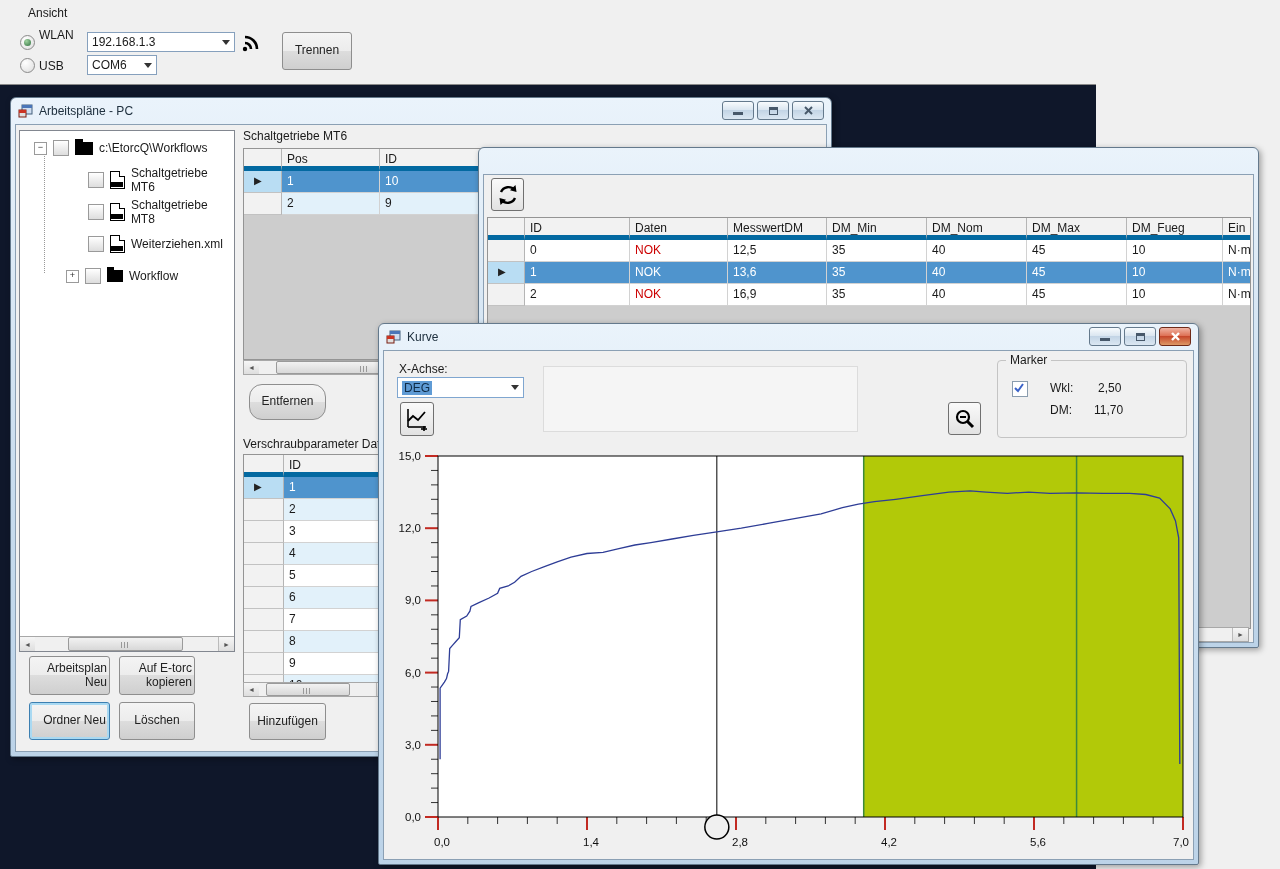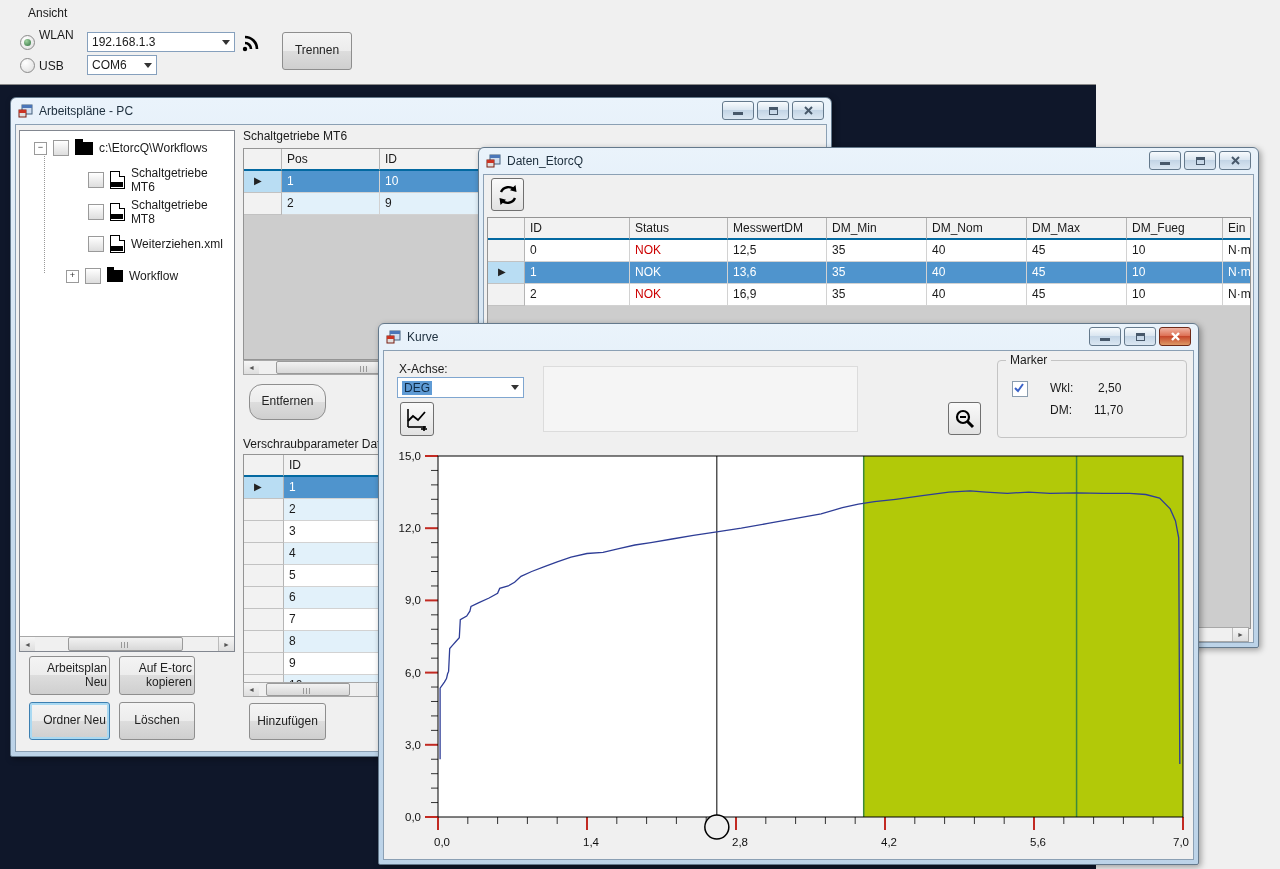--- a/index.html
+++ b/index.html
@@ -52,21 +52,21 @@
   .ico-folder-closed::before{content:'';position:absolute;top:-3px;left:0;width:7px;height:3px;background:#000;}
   .ico-doc{width:13px;height:16px;background:#fff;border:1px solid #000;position:relative;}
   .ico-doc::after{content:'';position:absolute;left:-1px;bottom:1px;width:13px;height:5px;background:#000;}
   .ico-doc::before{content:'';position:absolute;right:-1px;top:-1px;width:5px;height:5px;background:#fff;border-left:1px solid #000;border-bottom:1px solid #000;}
 
   
   .dgv{position:absolute;background:#cdcdcd;border:1px solid #949494;overflow:hidden;}
   .dgv-row{display:flex;}
   .cell{box-sizing:border-box;height:22px;padding:3px 5px 0;border-right:1px solid #d2d2d2;border-bottom:1px solid #d2d2d2;
         background:#fff;overflow:hidden;white-space:nowrap;flex:0 0 auto;}
-  .hcell{background:#f2f2f2;border-right:1px solid #b5b5b5;border-bottom:2px solid #0369a1;}
+  .hcell{background:#f2f2f2;border-right:1px solid #b5b5b5;border-bottom:5px solid #0369a1;}
   .rowhdr{background:#f2f2f2;border-right:1px solid #b5b5b5;border-bottom:1px solid #c2c2c2;position:relative;color:#333;}
   .rowhdr .arr{position:absolute;left:10px;top:4px;font-size:10px;color:#222;}
   .dgv-row.alt .dcell{background:#e2f1fa;}
   .dgv-row.sel .dcell{background:#4f94cd;color:#fff;}
   .dgv-row.sel .rowhdr{background:#b9ddf3;}
   .dcell.nok{color:#cc0000;}
 
   
   .hscroll{position:absolute;height:15px;box-sizing:border-box;background:#f0f0f0;border:1px solid #a8a8a8;
            display:flex;align-items:stretch;}
@@ -276,57 +276,34 @@
         <div class="abs btn" style="left:233px;top:578px;width:77px;height:37px;">Hinzufügen</div>
 
         <div class="abs btn" style="left:13px;top:531px;width:81px;height:39px;padding:2px;">Arbeitsplan Neu</div>
         <div class="abs btn" style="left:103px;top:531px;width:76px;height:39px;padding:2px;">Auf E-torc kopieren</div>
         <div class="abs btn focused" style="left:13px;top:577px;width:81px;height:38px;padding-left:10px;">Ordner Neu</div>
         <div class="abs btn" style="left:103px;top:577px;width:76px;height:38px;">Löschen</div>
       </div>
     </div>
 
     <div class="win" style="left:478px;top:62px;width:779px;height:499px;z-index:20;">
-      <div class="titlebar">
-        <svg width="15" height="14">
-          <rect x="4" y="1" width="10" height="9" fill="#cfdef0" stroke="#44607c"></rect>
-          <rect x="4" y="1" width="10" height="3" fill="#4a76b8"></rect>
-          <rect x="1" y="6" width="7" height="7" fill="#e0e0e0" stroke="#7a1f10"></rect>
-          <rect x="1" y="6" width="7" height="3" fill="#cc3322"></rect>
-        </svg>
-        <span class="title">Daten_EtorcQ</span>
-        <span class="capbtns">
-          <span class="capbtn">
-              <span class="glyph-min"></span>
-            </span>
-          <span class="capbtn">
-              <span class="glyph-max"></span>
-            </span>
-          <span class="capbtn">
-            <svg width="9" height="9">
-                <line x1="1" y1="1" x2="8" y2="8" stroke="currentColor" stroke-width="2"></line>
-                <line x1="8" y1="1" x2="1" y2="8" stroke="currentColor" stroke-width="2"></line>
-              </svg>
-          </span>
-        </span>
-      </div>
       <div class="client">
         <div class="abs toolbtn" style="left:7px;top:3px;width:33px;height:33px;">
           <svg width="22" height="22" viewBox="0 0 22 22">
             <path d="M4 8 a8 8 0 0 1 13.5 -2" stroke="#000" stroke-width="2.4" fill="none"></path>
             <polygon points="18.5,1 19.5,8 13,6.2" fill="#000"></polygon>
             <path d="M18 14 a8 8 0 0 1 -13.5 2" stroke="#000" stroke-width="2.4" fill="none"></path>
             <polygon points="3.5,21 2.5,14 9,15.8" fill="#000"></polygon>
           </svg>
         </div>
         <div class="dgv" id="grid3" style="left:3px;top:42px;width:762px;height:410px;">
             <div class="dgv-row hdr">
               <div class="cell hcell" style="width: 37px;"></div>
               <div class="cell hcell" style="width: 105px;">ID</div>
-              <div class="cell hcell" style="width: 98px;">Status</div>
+              <div class="cell hcell" style="width: 98px;">Daten</div>
               <div class="cell hcell" style="width: 99px;">MesswertDM</div>
               <div class="cell hcell" style="width: 100px;">DM_Min</div>
               <div class="cell hcell" style="width: 100px;">DM_Nom</div>
               <div class="cell hcell" style="width: 100px;">DM_Max</div>
               <div class="cell hcell" style="width: 96px;">DM_Fueg</div>
               <div class="cell hcell" style="width: 80px;">Ein</div>
             </div>
             <div class="dgv-row ">
               <div class="cell rowhdr" style="width: 37px;"></div>
               <div class="cell dcell" style="width: 105px;">0</div>

